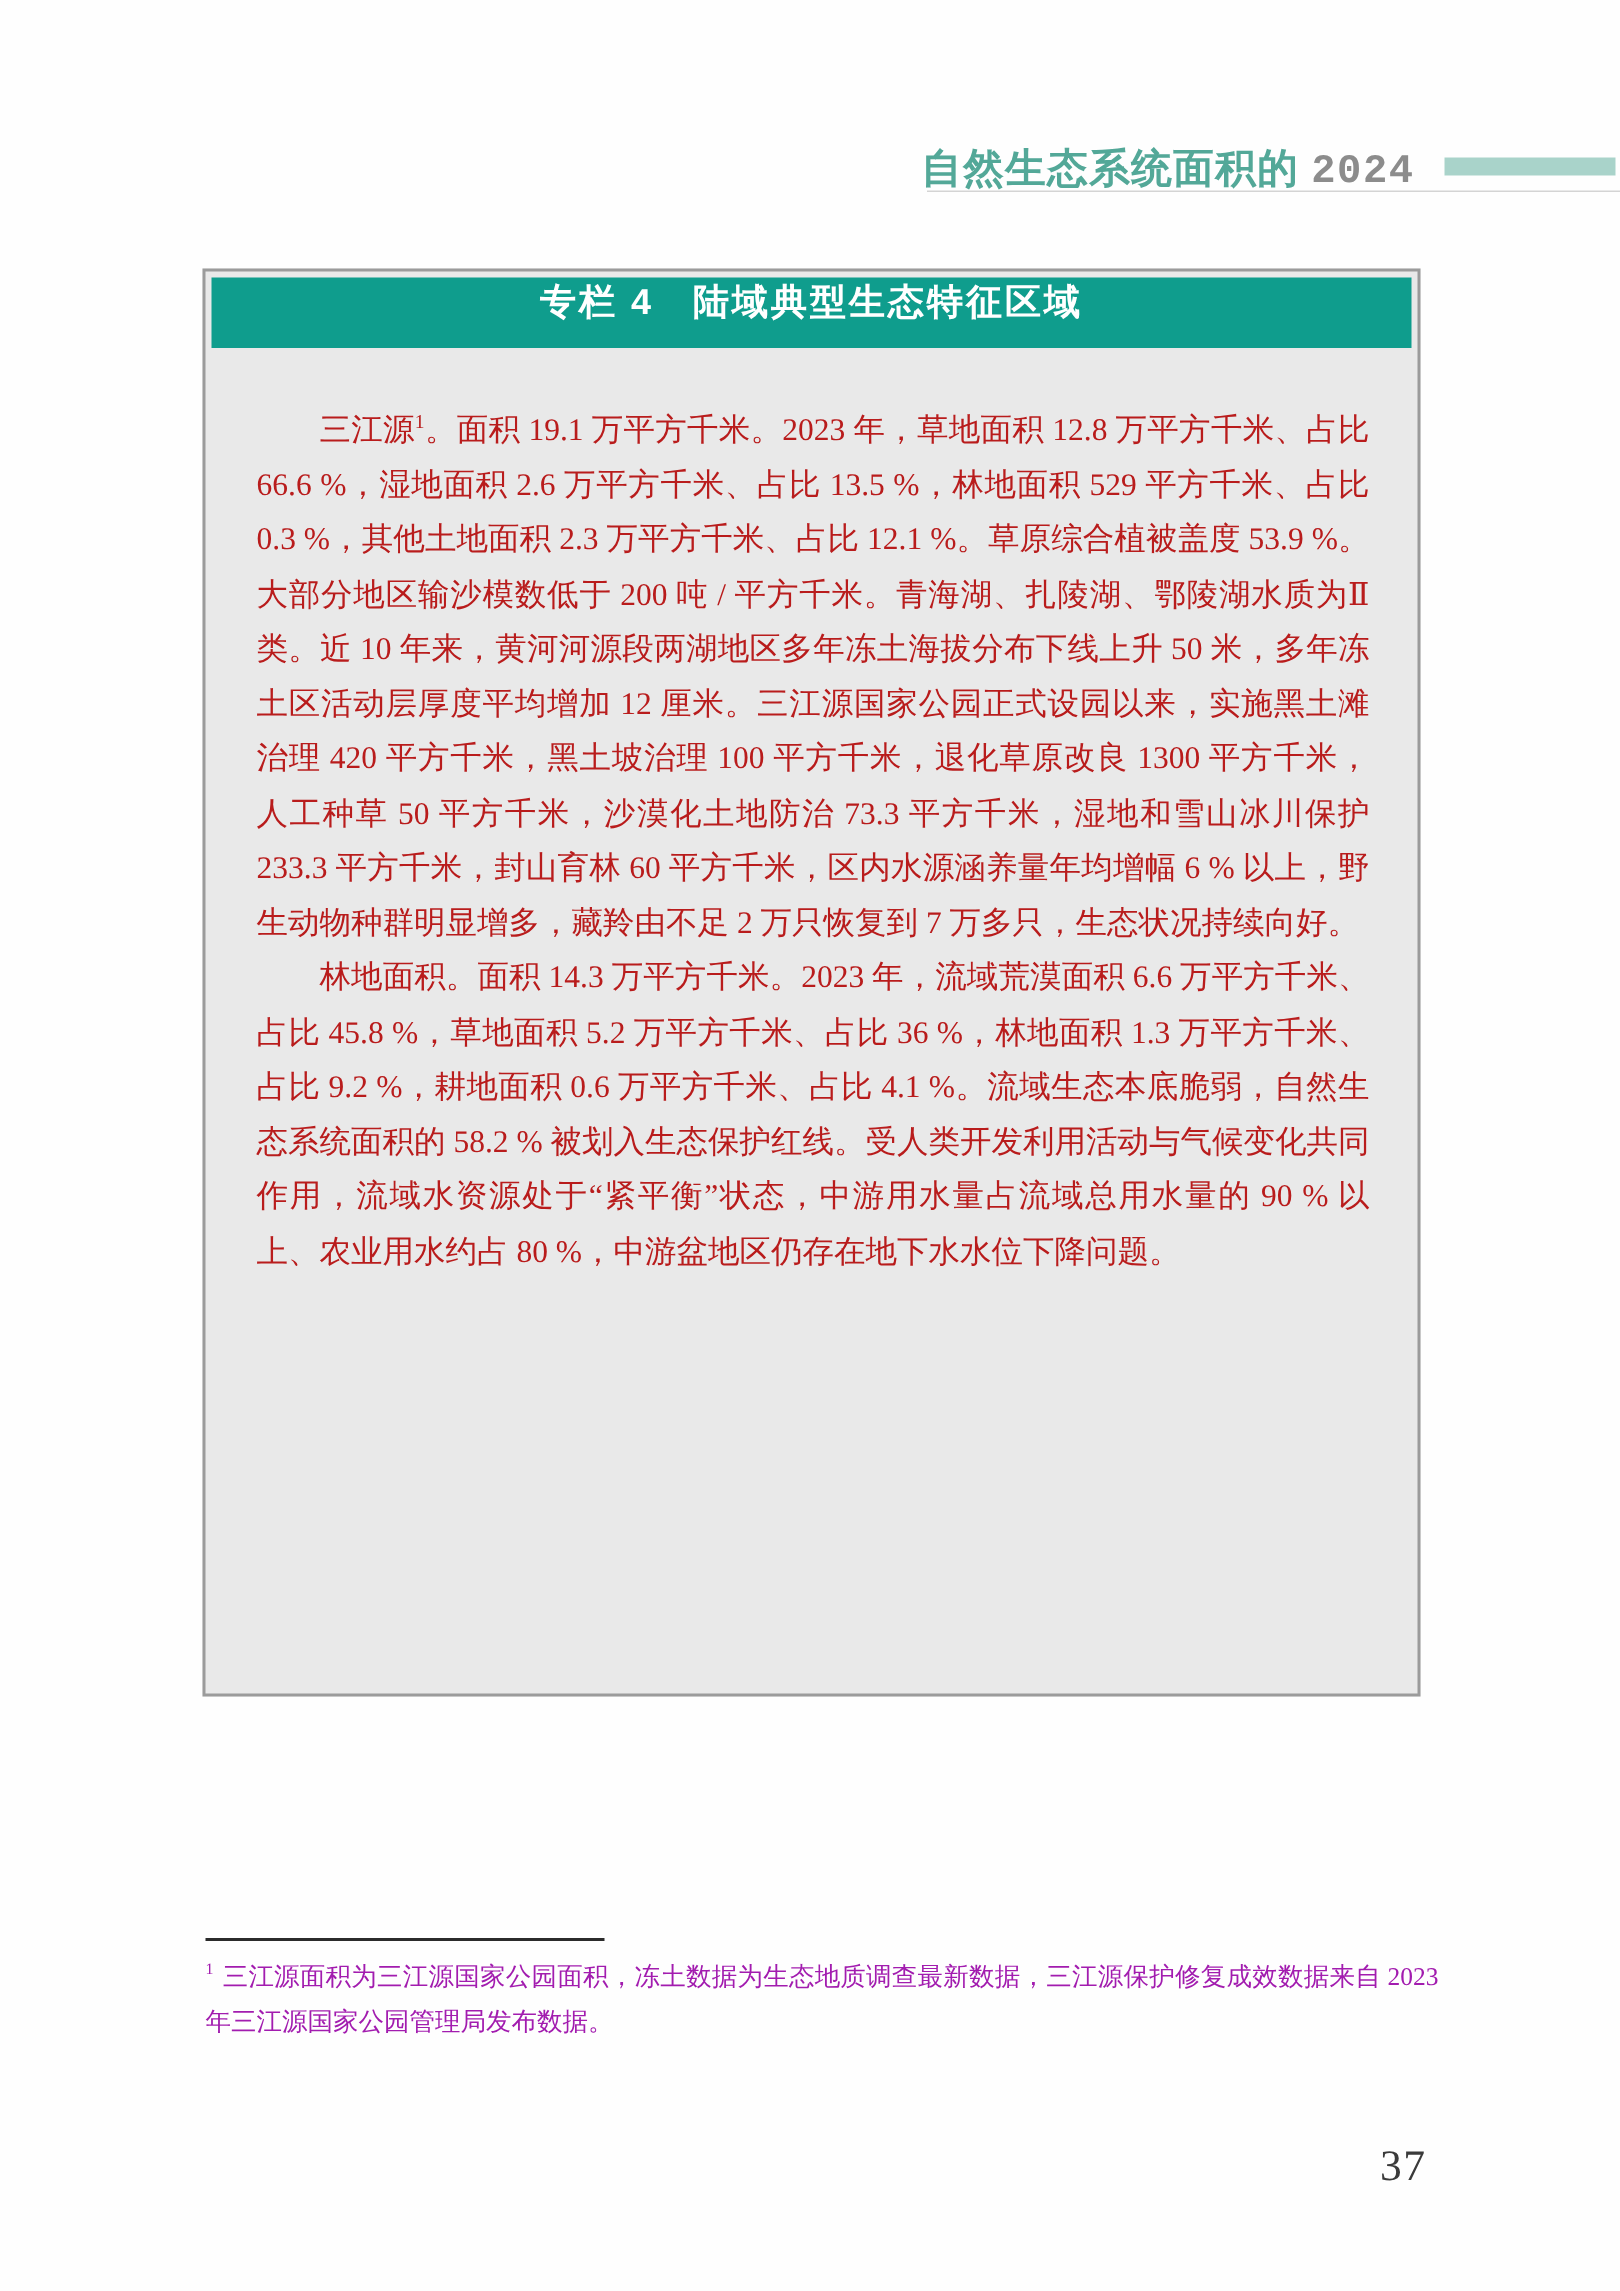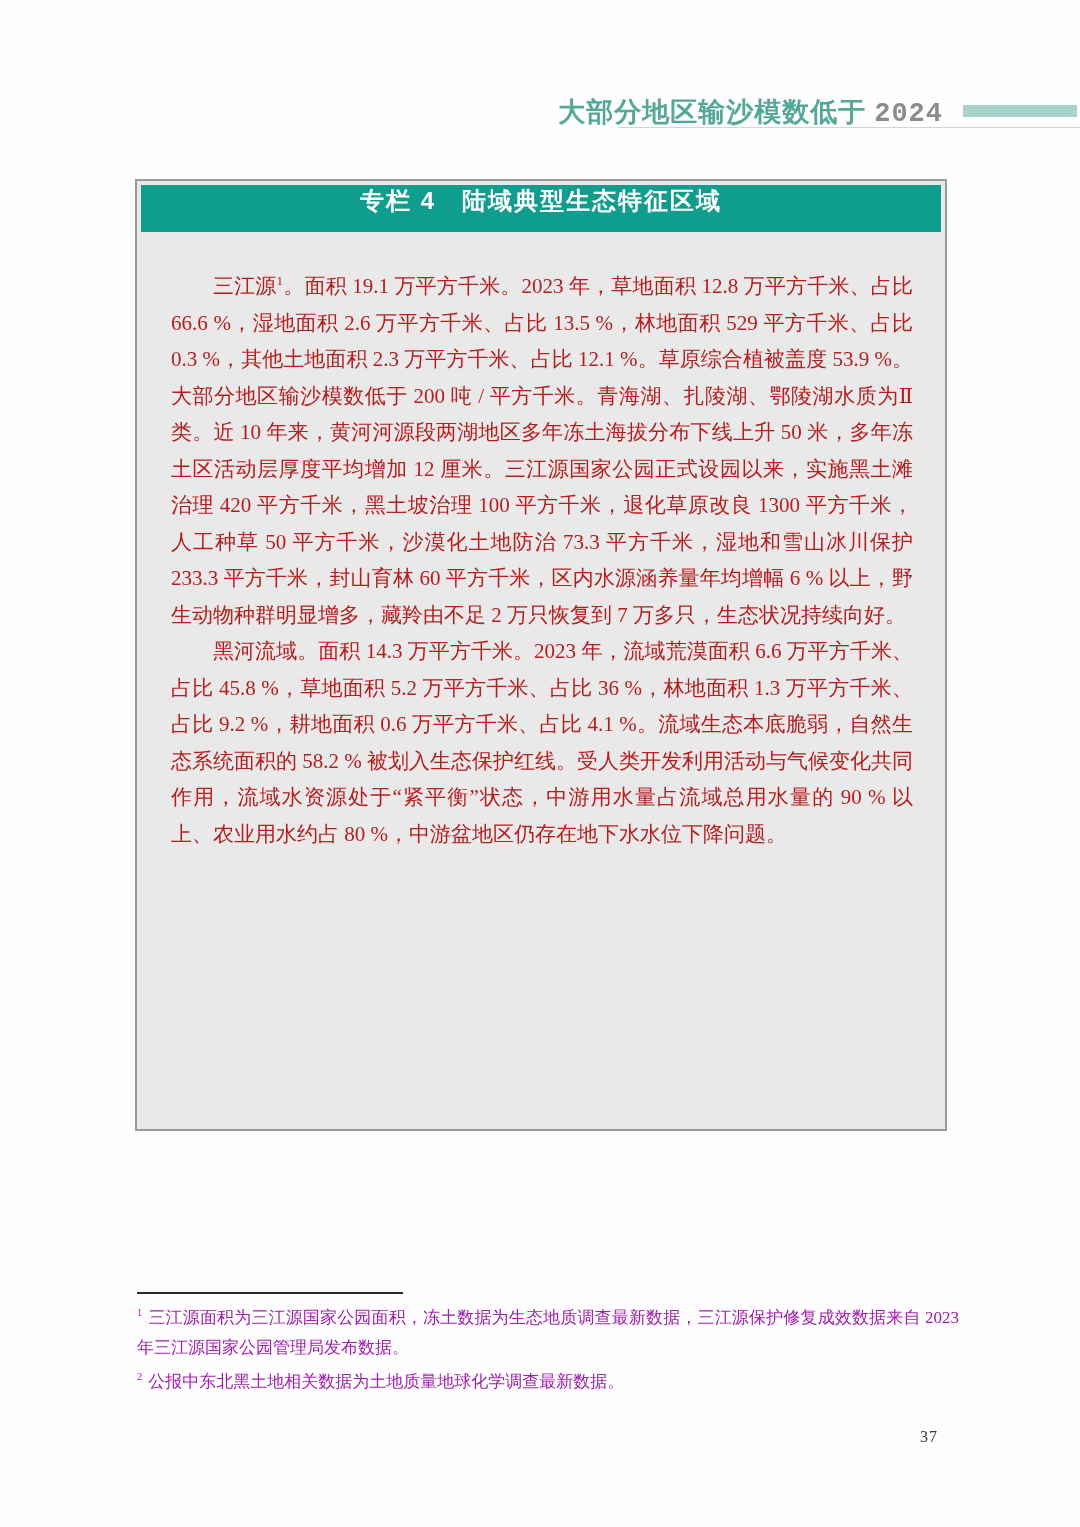--- a/index.html
+++ b/index.html
@@ -110,47 +110,46 @@
     text-align: justify;
   }
   .footnotes .fn { margin: 0 0 4px 0; }
   .footnotes sup.ref { margin-right: 6px; }
 
   
   .page-number {
     position: absolute;
     left: 920px;
     top: 1428px;
-    font-size: 16px;
+    font-size: 29px;
     color: #3a3a3a;
     letter-spacing: 1px;
   }
 </style>
 </head>
 <body>
 
 <div class="page">
 
   <div class="header-title">
-    <span class="cn">大部分地区输沙模数低于</span><span class="yr">2024</span>
+    <span class="cn">自然生态系统面积的</span><span class="yr">2024</span>
   </div>
   <div class="header-accent-bar"></div>
   <div class="header-rule"></div>
 
   <div class="feature-box">
     <div class="feature-box-header">
       <span>专栏 4　陆域典型生态特征区域</span>
     </div>
     <div class="feature-box-body">
       <p><span>三江源</span><sup class="ref">1</sup><span>。面积 19.1 万平方千米。2023 年，草地面积 12.8 万平方千米、占比 66.6 %，湿地面积 2.6 万平方千米、占比 13.5 %，林地面积 529 平方千米、占比 0.3 %，其他土地面积 2.3 万平方千米、占比 12.1 %。草原综合植被盖度 53.9 %。大部分地区输沙模数低于 200 吨 / 平方千米。青海湖、扎陵湖、鄂陵湖水质为Ⅱ类。近 10 年来，黄河河源段两湖地区多年冻土海拔分布下线上升 50 米，多年冻土区活动层厚度平均增加 12 厘米。三江源国家公园正式设园以来，实施黑土滩治理 420 平方千米，黑土坡治理 100 平方千米，退化草原改良 1300 平方千米，人工种草 50 平方千米，沙漠化土地防治 73.3 平方千米，湿地和雪山冰川保护 233.3 平方千米，封山育林 60 平方千米，区内水源涵养量年均增幅 6 % 以上，野生动物种群明显增多，藏羚由不足 2 万只恢复到 7 万多只，生态状况持续向好。</span></p>
-      <p><span>黑河流域</span><sup class="ref"></sup><span>。面积 14.3 万平方千米。2023 年，流域荒漠面积 6.6 万平方千米、占比 45.8 %，草地面积 5.2 万平方千米、占比 36 %，林地面积 1.3 万平方千米、占比 9.2 %，耕地面积 0.6 万平方千米、占比 4.1 %。流域生态本底脆弱，自然生态系统面积的 58.2 % 被划入生态保护红线。受人类开发利用活动与气候变化共同作用，流域水资源处于“紧平衡”状态，中游用水量占流域总用水量的 90 % 以上、农业用水约占 80 %，中游盆地区仍存在地下水水位下降问题。</span></p>
+      <p><span>林地面积</span><sup class="ref"></sup><span>。面积 14.3 万平方千米。2023 年，流域荒漠面积 6.6 万平方千米、占比 45.8 %，草地面积 5.2 万平方千米、占比 36 %，林地面积 1.3 万平方千米、占比 9.2 %，耕地面积 0.6 万平方千米、占比 4.1 %。流域生态本底脆弱，自然生态系统面积的 58.2 % 被划入生态保护红线。受人类开发利用活动与气候变化共同作用，流域水资源处于“紧平衡”状态，中游用水量占流域总用水量的 90 % 以上、农业用水约占 80 %，中游盆地区仍存在地下水水位下降问题。</span></p>
     </div>
   </div>
 
   <div class="fn-divider"></div>
   <div class="footnotes">
     <p class="fn"><sup class="ref">1</sup><span>三江源面积为三江源国家公园面积，冻土数据为生态地质调查最新数据，三江源保护修复成效数据来自 2023 年三江源国家公园管理局发布数据。</span></p>
-    <p class="fn"><sup class="ref">2</sup><span>公报中东北黑土地相关数据为土地质量地球化学调查最新数据。</span></p>
   </div>
 
   <div class="page-number">37</div>
 
 </div>
 
 </body></html>

